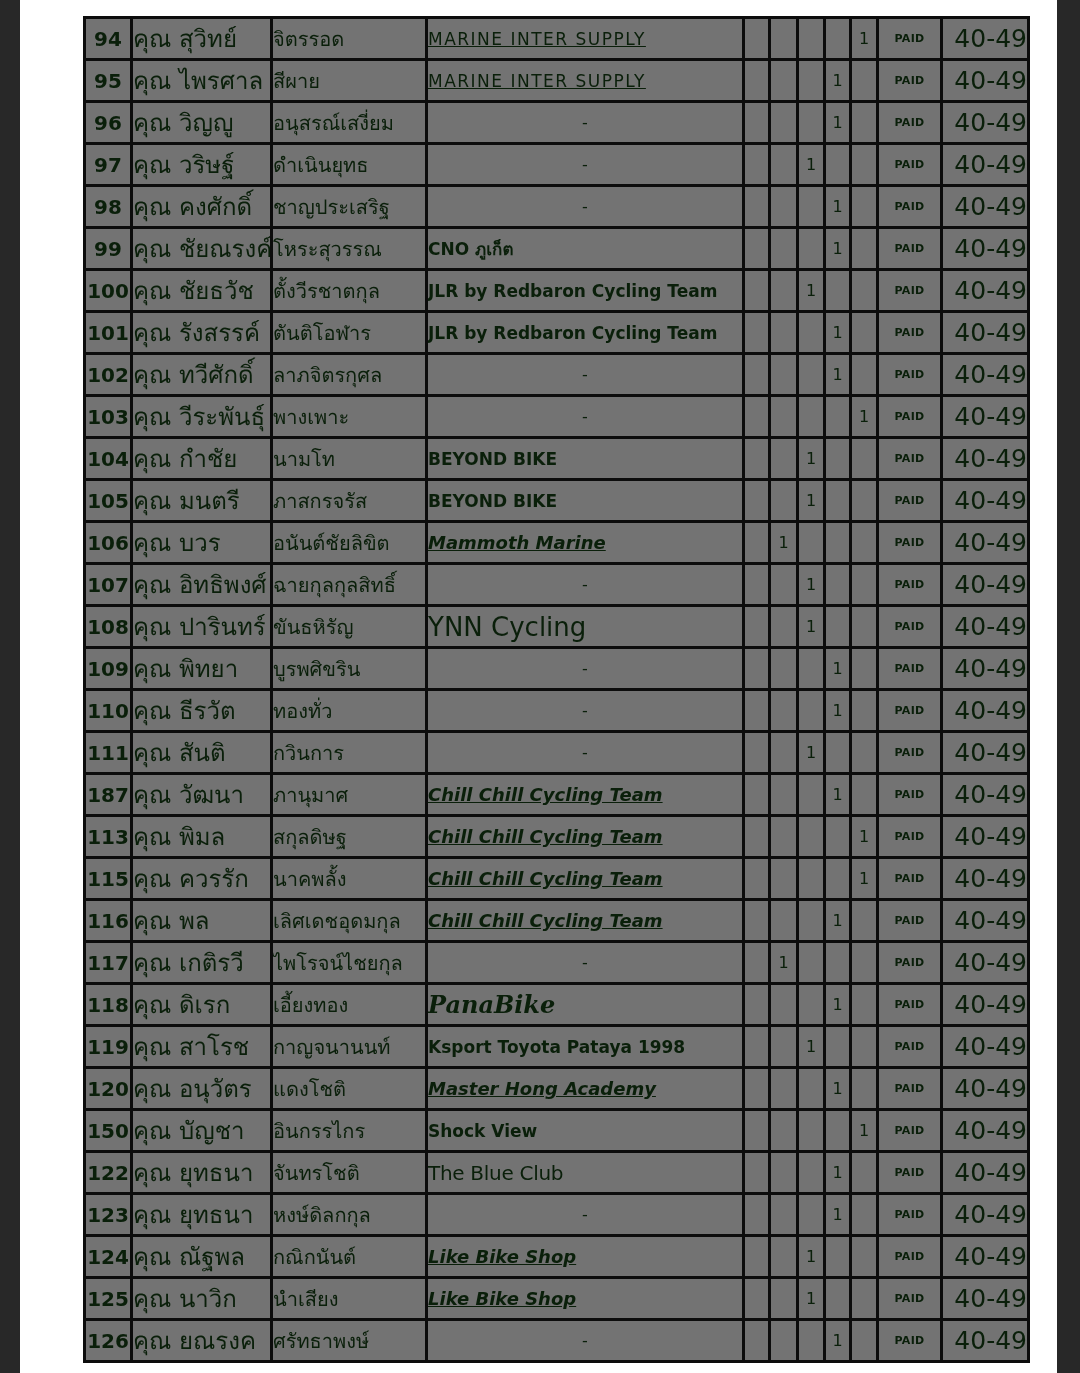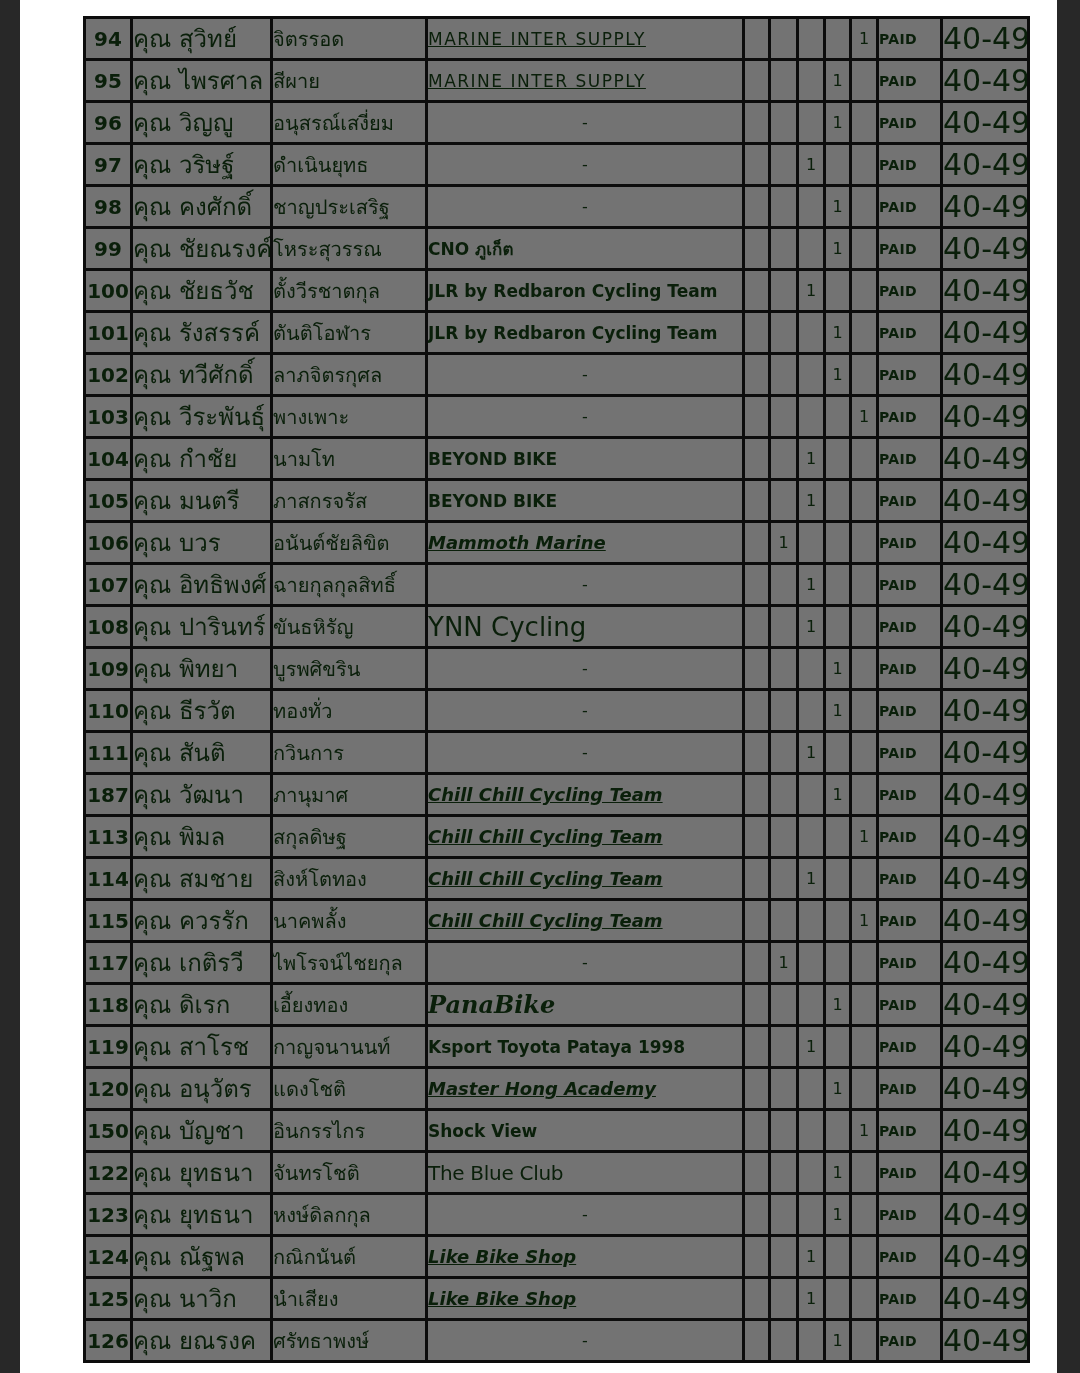--- a/index.html
+++ b/index.html
@@ -22,22 +22,22 @@
     border:3px solid #0c0c0c;
     height:35.6px; 
     padding:0; overflow:hidden; white-space:nowrap;
     vertical-align:middle; color:#0a1f0a;
   }
   td.c-no   { text-align:center; font-size:20px; font-weight:600; }
   td.c-first{ border-right:none; padding-left:8px; font-size:24px; }
   td.c-last { border-left:none; padding-left:4px; font-size:20px; }
   td.c-team { padding-left:7px; font-size:17px; }
   td.c-sz   { text-align:center; font-size:16px; color:#1c6e26; }
-  td.c-paid { font-size:14px; font-weight:bold; letter-spacing:.3px; }
-  td.c-age  { text-align:left; font-size:30px; }
+  td.c-paid { text-align:center; font-size:11px; font-weight:bold; letter-spacing:.3px; }
+  td.c-age  { text-align:right; font-size:25px; }
 
   
   td.t-plain        { letter-spacing:1.5px;text-decoration:underline; }
   td.t-bold         { font-weight:bold; }
   td.t-bold-italic  { font-size:18px; font-weight:bold; font-style:italic;text-decoration:underline; }
   td.t-large        { font-size:26px; }
   td.t-script       { font-size:24px; font-weight:bold; font-style:italic;
                       font-family:"DejaVu Serif","Liberation Serif",serif; }
   td.t-condensed    { font-size:20px; letter-spacing:-.3px; }
   td.t-dash         { text-align:center; padding-left:0; font-size:16px; }
@@ -316,42 +316,42 @@
     <td class="c-team t-bold-italic">Chill Chill Cycling Team</td>
     <td class="c-sz"></td>
     <td class="c-sz"></td>
     <td class="c-sz"></td>
     <td class="c-sz"></td>
     <td class="c-sz">1</td>
     <td class="c-paid">PAID</td>
     <td class="c-age">40-49</td>
   </tr>
         <tr>
-    <td class="c-no">114</td>
-    <td class="c-first">คุณ สมชาย</td>
-    <td class="c-last">สิงห์โตทอง</td>
-    <td class="c-team t-bold-italic">Chill Chill Cycling Team</td>
-    <td class="c-sz"></td>
-    <td class="c-sz"></td>
-    <td class="c-sz">1</td>
-    <td class="c-sz"></td>
-    <td class="c-sz"></td>
-    <td class="c-paid">PAID</td>
-    <td class="c-age">40-49</td>
-  </tr>
-        <tr>
     <td class="c-no">115</td>
     <td class="c-first">คุณ ควรรัก</td>
     <td class="c-last">นาคพลั้ง</td>
     <td class="c-team t-bold-italic">Chill Chill Cycling Team</td>
     <td class="c-sz"></td>
     <td class="c-sz"></td>
     <td class="c-sz"></td>
     <td class="c-sz"></td>
     <td class="c-sz">1</td>
+    <td class="c-paid">PAID</td>
+    <td class="c-age">40-49</td>
+  </tr>
+        <tr>
+    <td class="c-no">116</td>
+    <td class="c-first">คุณ พล</td>
+    <td class="c-last">เลิศเดชอุดมกุล</td>
+    <td class="c-team t-bold-italic">Chill Chill Cycling Team</td>
+    <td class="c-sz"></td>
+    <td class="c-sz"></td>
+    <td class="c-sz"></td>
+    <td class="c-sz">1</td>
+    <td class="c-sz"></td>
     <td class="c-paid">PAID</td>
     <td class="c-age">40-49</td>
   </tr>
         <tr>
     <td class="c-no">117</td>
     <td class="c-first">คุณ เกติรวี</td>
     <td class="c-last">ไพโรจน์ไชยกุล</td>
     <td class="c-team t-dash">-</td>
     <td class="c-sz"></td>
     <td class="c-sz">1</td>

